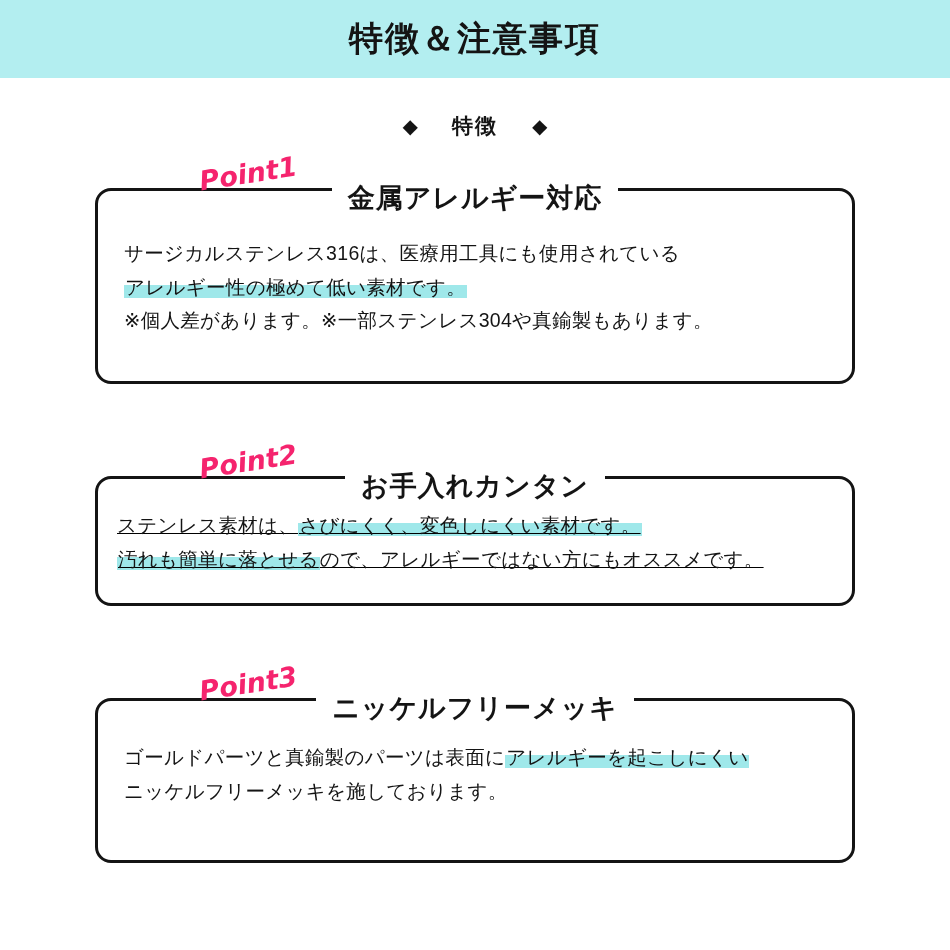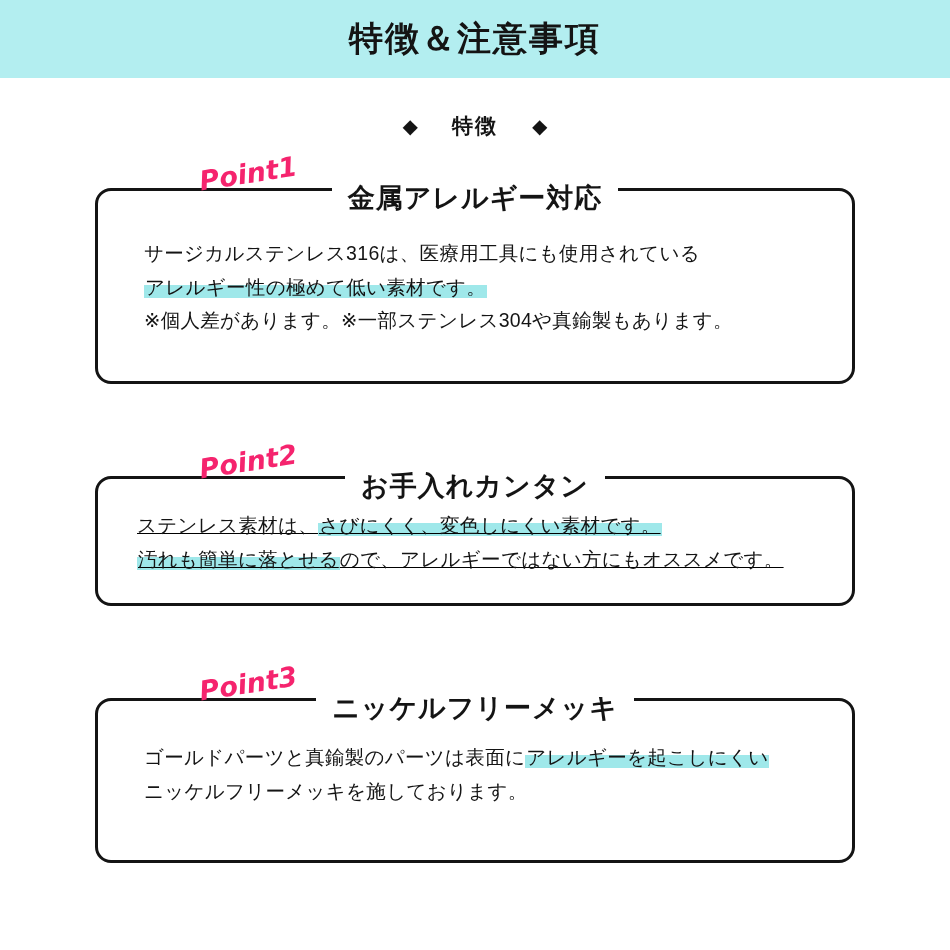--- a/index.html
+++ b/index.html
@@ -113,21 +113,20 @@
   }
   .box.b2 .box-body { padding-top: 30px; padding-left: 19px; }
   .box.b3 .box-body { padding-top: 40px; }
 
   .line {
     font-size: 19.5px;
     line-height: 1.72;
     color: #141414;
     white-space: nowrap;
     letter-spacing: 0.3px;
-    margin-left: 20px;
   }
   .hl-cyan {
     background: linear-gradient(transparent 42%, #9fe8ea 42%);
     padding: 0 1px;
   }
 </style>
 </head>
 <body>
 
 <div class="page">

